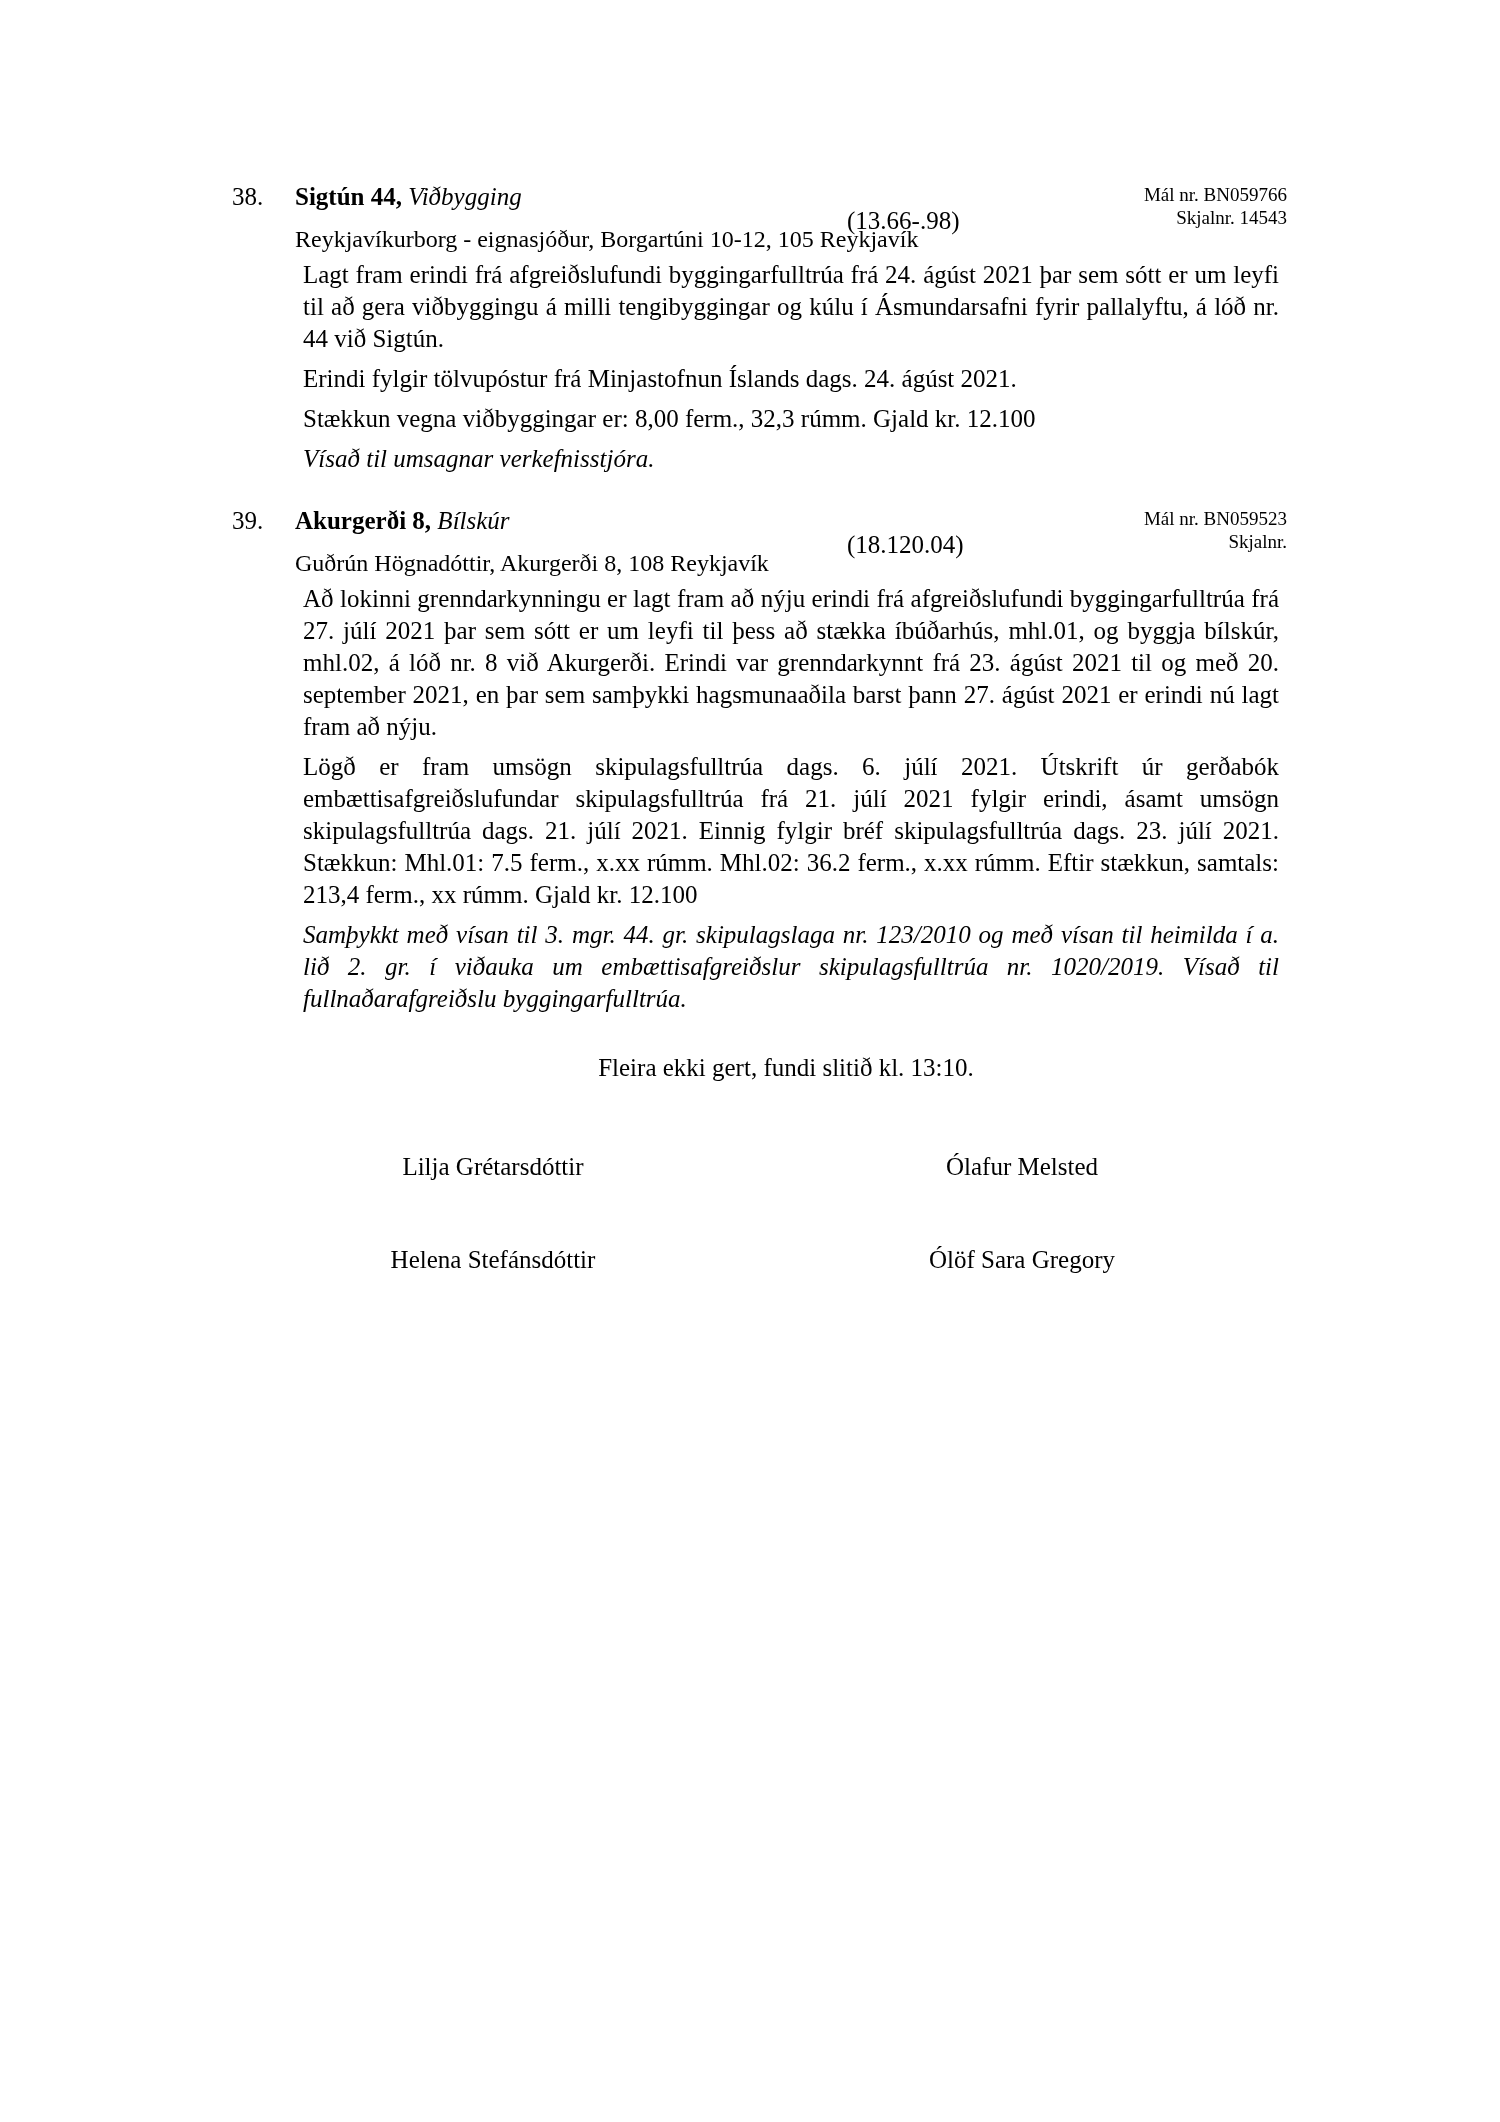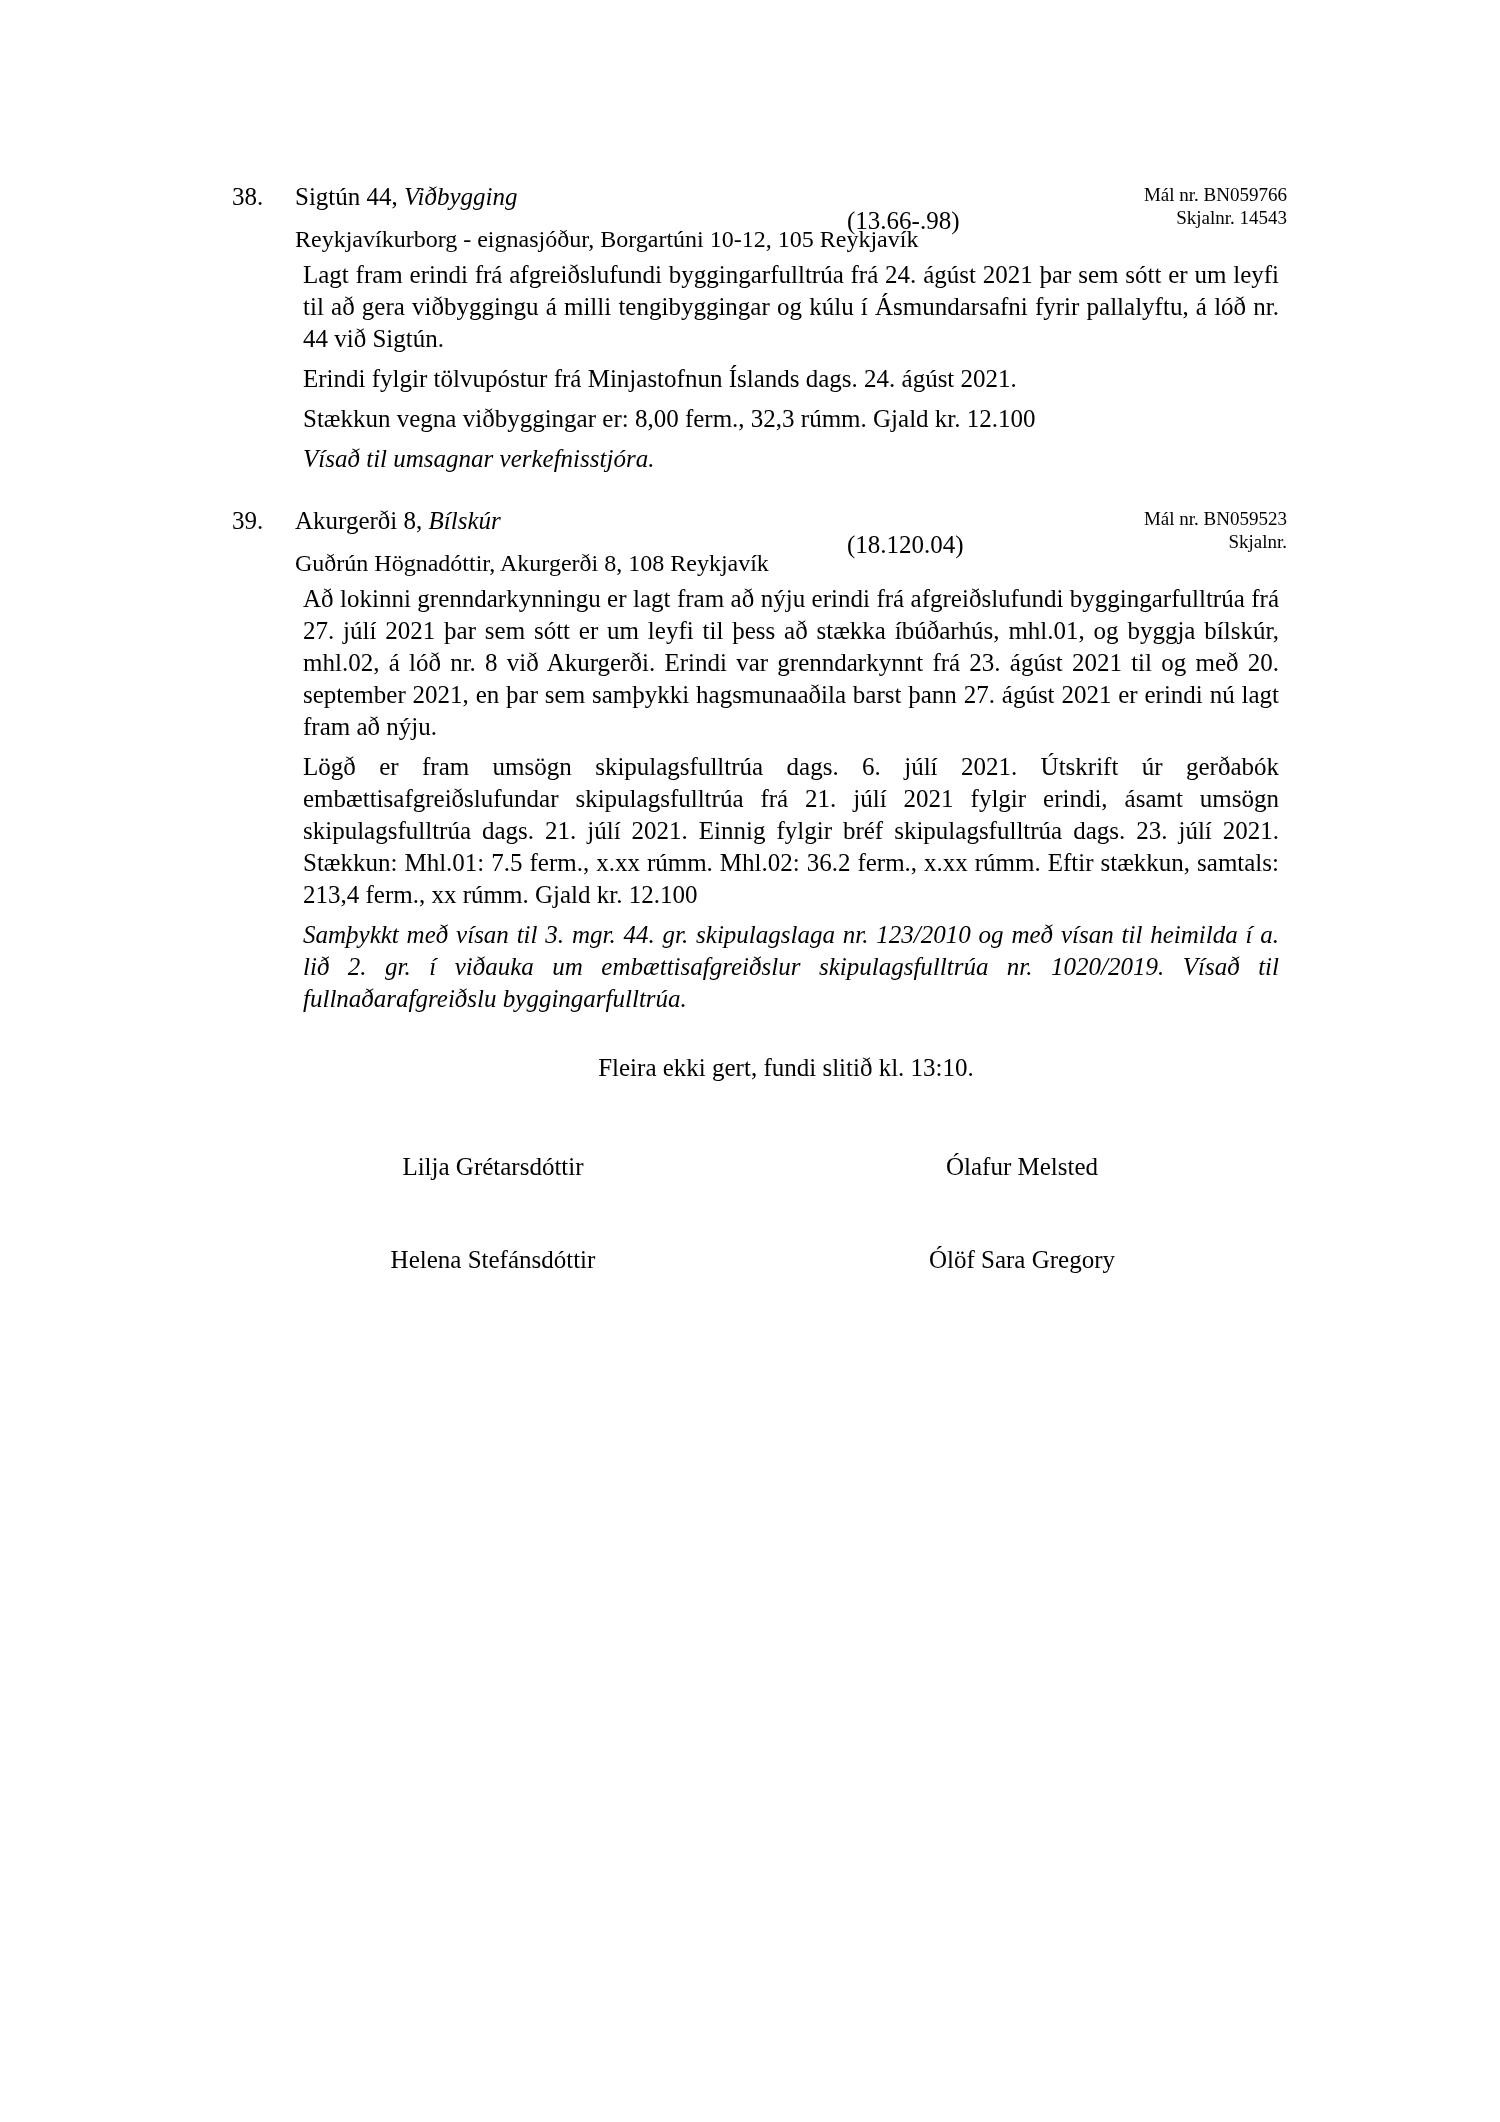--- a/index.html
+++ b/index.html
@@ -11,21 +11,21 @@
     color:#000000;
     font-family:"Liberation Serif", serif;
     overflow:hidden;
   }
 
   .item { position:absolute; left:232px; width:1055px; }
 
   .item-header { position:relative; height:32px; font-size:25px; line-height:32px; }
   .item-number { position:absolute; left:0; top:0; }
   .item-title  { position:absolute; left:63px; top:0; white-space:nowrap; }
-  .title-bold   { font-weight:normal; }
+  .title-bold   { font-weight:bold; }
   .title-italic { font-style:italic; }
   .case-code { position:absolute; left:615px; top:0;margin-top:24px; }
   .item-meta {
     position:absolute; right:0; top:2px;
     text-align:right; font-size:19px; line-height:23px; white-space:nowrap;
   }
 
   .item-applicant {
     margin-left:63px; margin-top:14px;
     font-size:24px; line-height:24px; white-space:nowrap;

